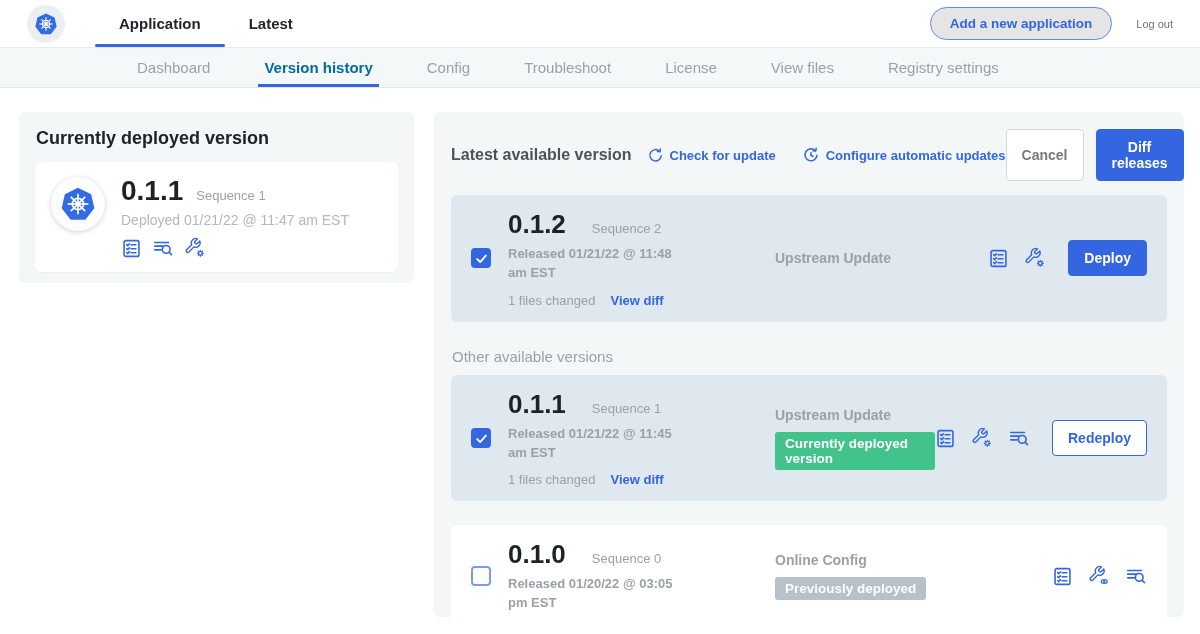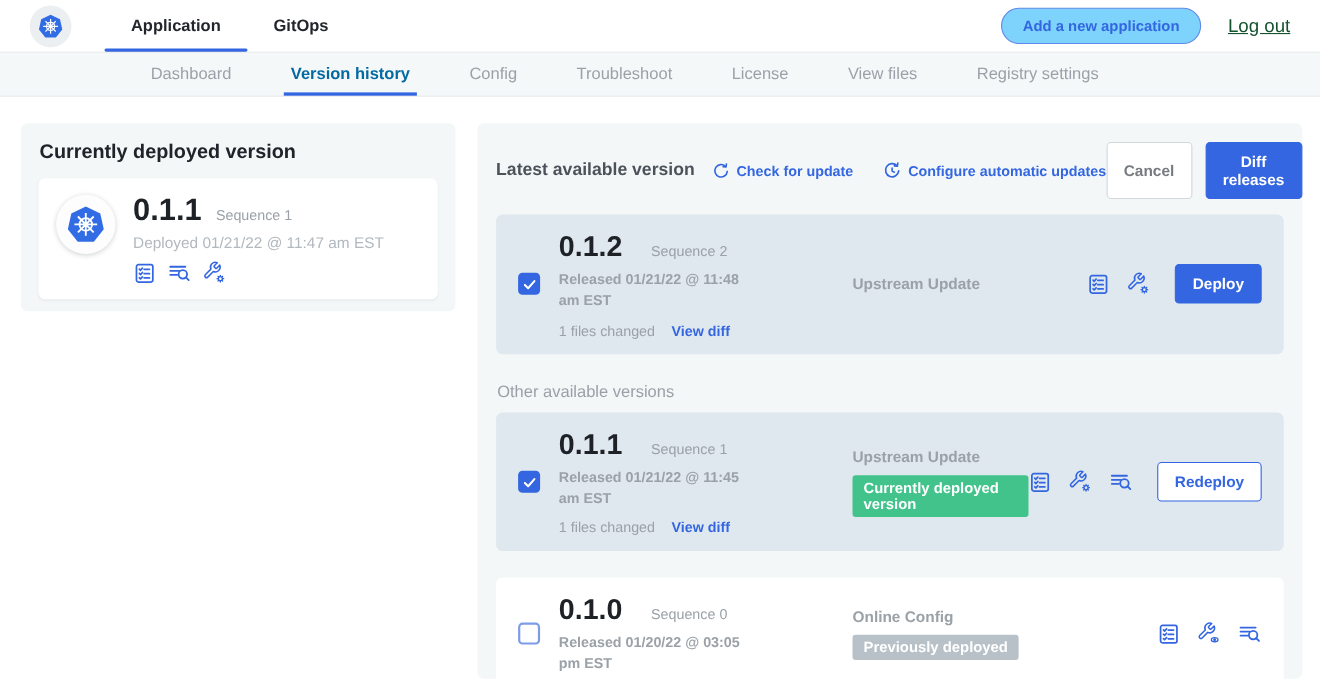--- a/index.html
+++ b/index.html
@@ -15,23 +15,23 @@
   .topbar { height:48px; background:#fff; border-bottom:1px solid #e8eaec;
             display:flex; align-items:center; padding:0 27px 0 27px; position:relative; z-index:2; }
   .brand { width:38px; height:38px; border-radius:50%; background:#eceff1;
            display:flex; align-items:center; justify-content:center; margin-right:30px; }
   .top-tab { font-weight:bold; font-size:15px; color:#22252b; padding:0 24px;
              height:44px; display:flex; align-items:center; position:relative; cursor:pointer; }
   .top-tab.active::after { content:""; position:absolute; left:0; right:0; bottom:-1px;
              height:3px; background:#3366e0; border-radius:2px; }
   .top-right { margin-left:auto; display:flex; align-items:center; gap:24px; }
   .add-app-btn { border:1px solid #6189e9; color:#3366e0; font-weight:bold; font-size:13.5px;
-             padding:8px 19px; border-radius:18px; background:#7dd3fc; cursor:pointer;
+             padding:8px 19px; border-radius:18px; background:#e5e5e5; cursor:pointer;
              font-family:"Liberation Sans", sans-serif;text-align:center; }
-  .logout { font-size:17px; color:#14532d; cursor:pointer;text-decoration:underline; }
+  .logout { font-size:11px; color:#737373; cursor:pointer; }
 
   
   .subnav { height:40px; background:#f5f8f9; border-bottom:1px solid #e4e8ea;
             display:flex; align-items:stretch; gap:54px; padding-left:137px;
             font-size:15px; color:#9ba1a8; }
   .subnav-item { display:flex; align-items:center; position:relative; cursor:pointer; white-space:nowrap; }
   .subnav-item.active { color:#0369a1; font-weight:bold; }
   .subnav-item.active::after { content:""; position:absolute; left:-6px; right:-6px; bottom:0;
             height:3px; background:#3366e0; }
 
@@ -102,21 +102,21 @@
         <circle cx="12" cy="12" r="3.4"></circle>
         <line x1="12" y1="5.8" x2="12" y2="18.2"></line>
         <line x1="5.8" y1="12" x2="18.2" y2="12"></line>
         <line x1="7.7" y1="7.7" x2="16.3" y2="16.3"></line>
         <line x1="16.3" y1="7.7" x2="7.7" y2="16.3"></line>
       </g>
       <circle cx="12" cy="12" r="1.4" fill="#fff"></circle>
     </svg>
   </div>
   <div class="top-tab active">Application</div>
-  <div class="top-tab">GitOps</div>
+  <div class="top-tab">Latest</div>
   <div class="top-right">
     <button class="add-app-btn">Add a new application</button>
     <span class="logout">Log out</span>
   </div>
 </div>
 
 <div class="subnav">
   <div class="subnav-item">Dashboard</div>
   <div class="subnav-item active">Version history</div>
   <div class="subnav-item">Config</div>

